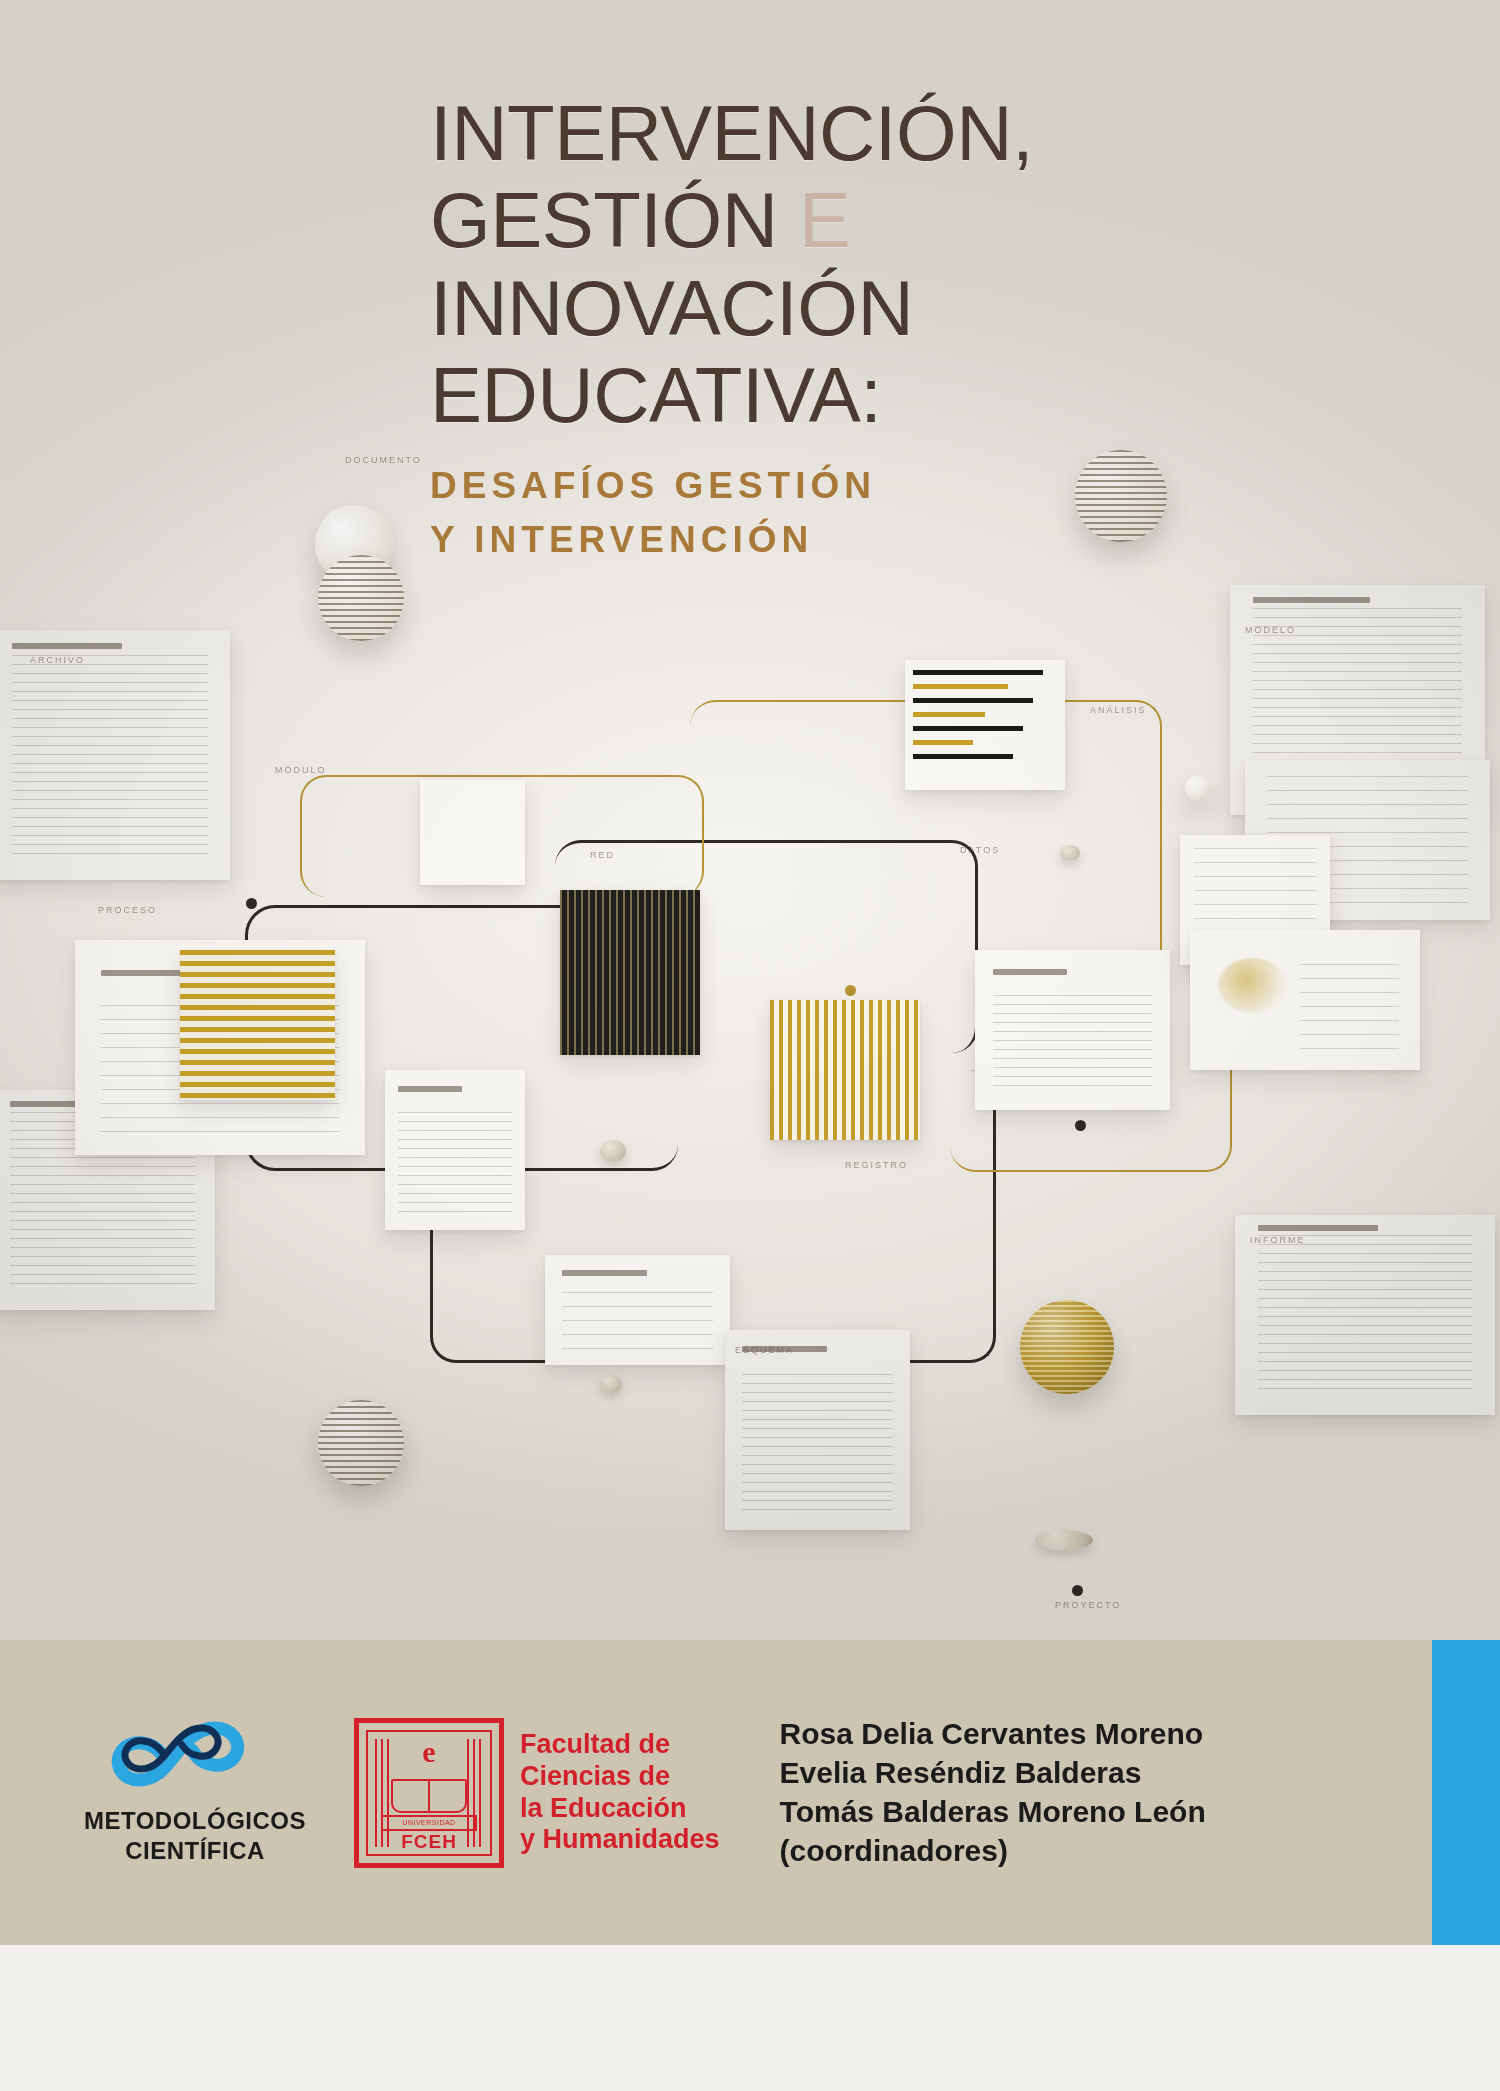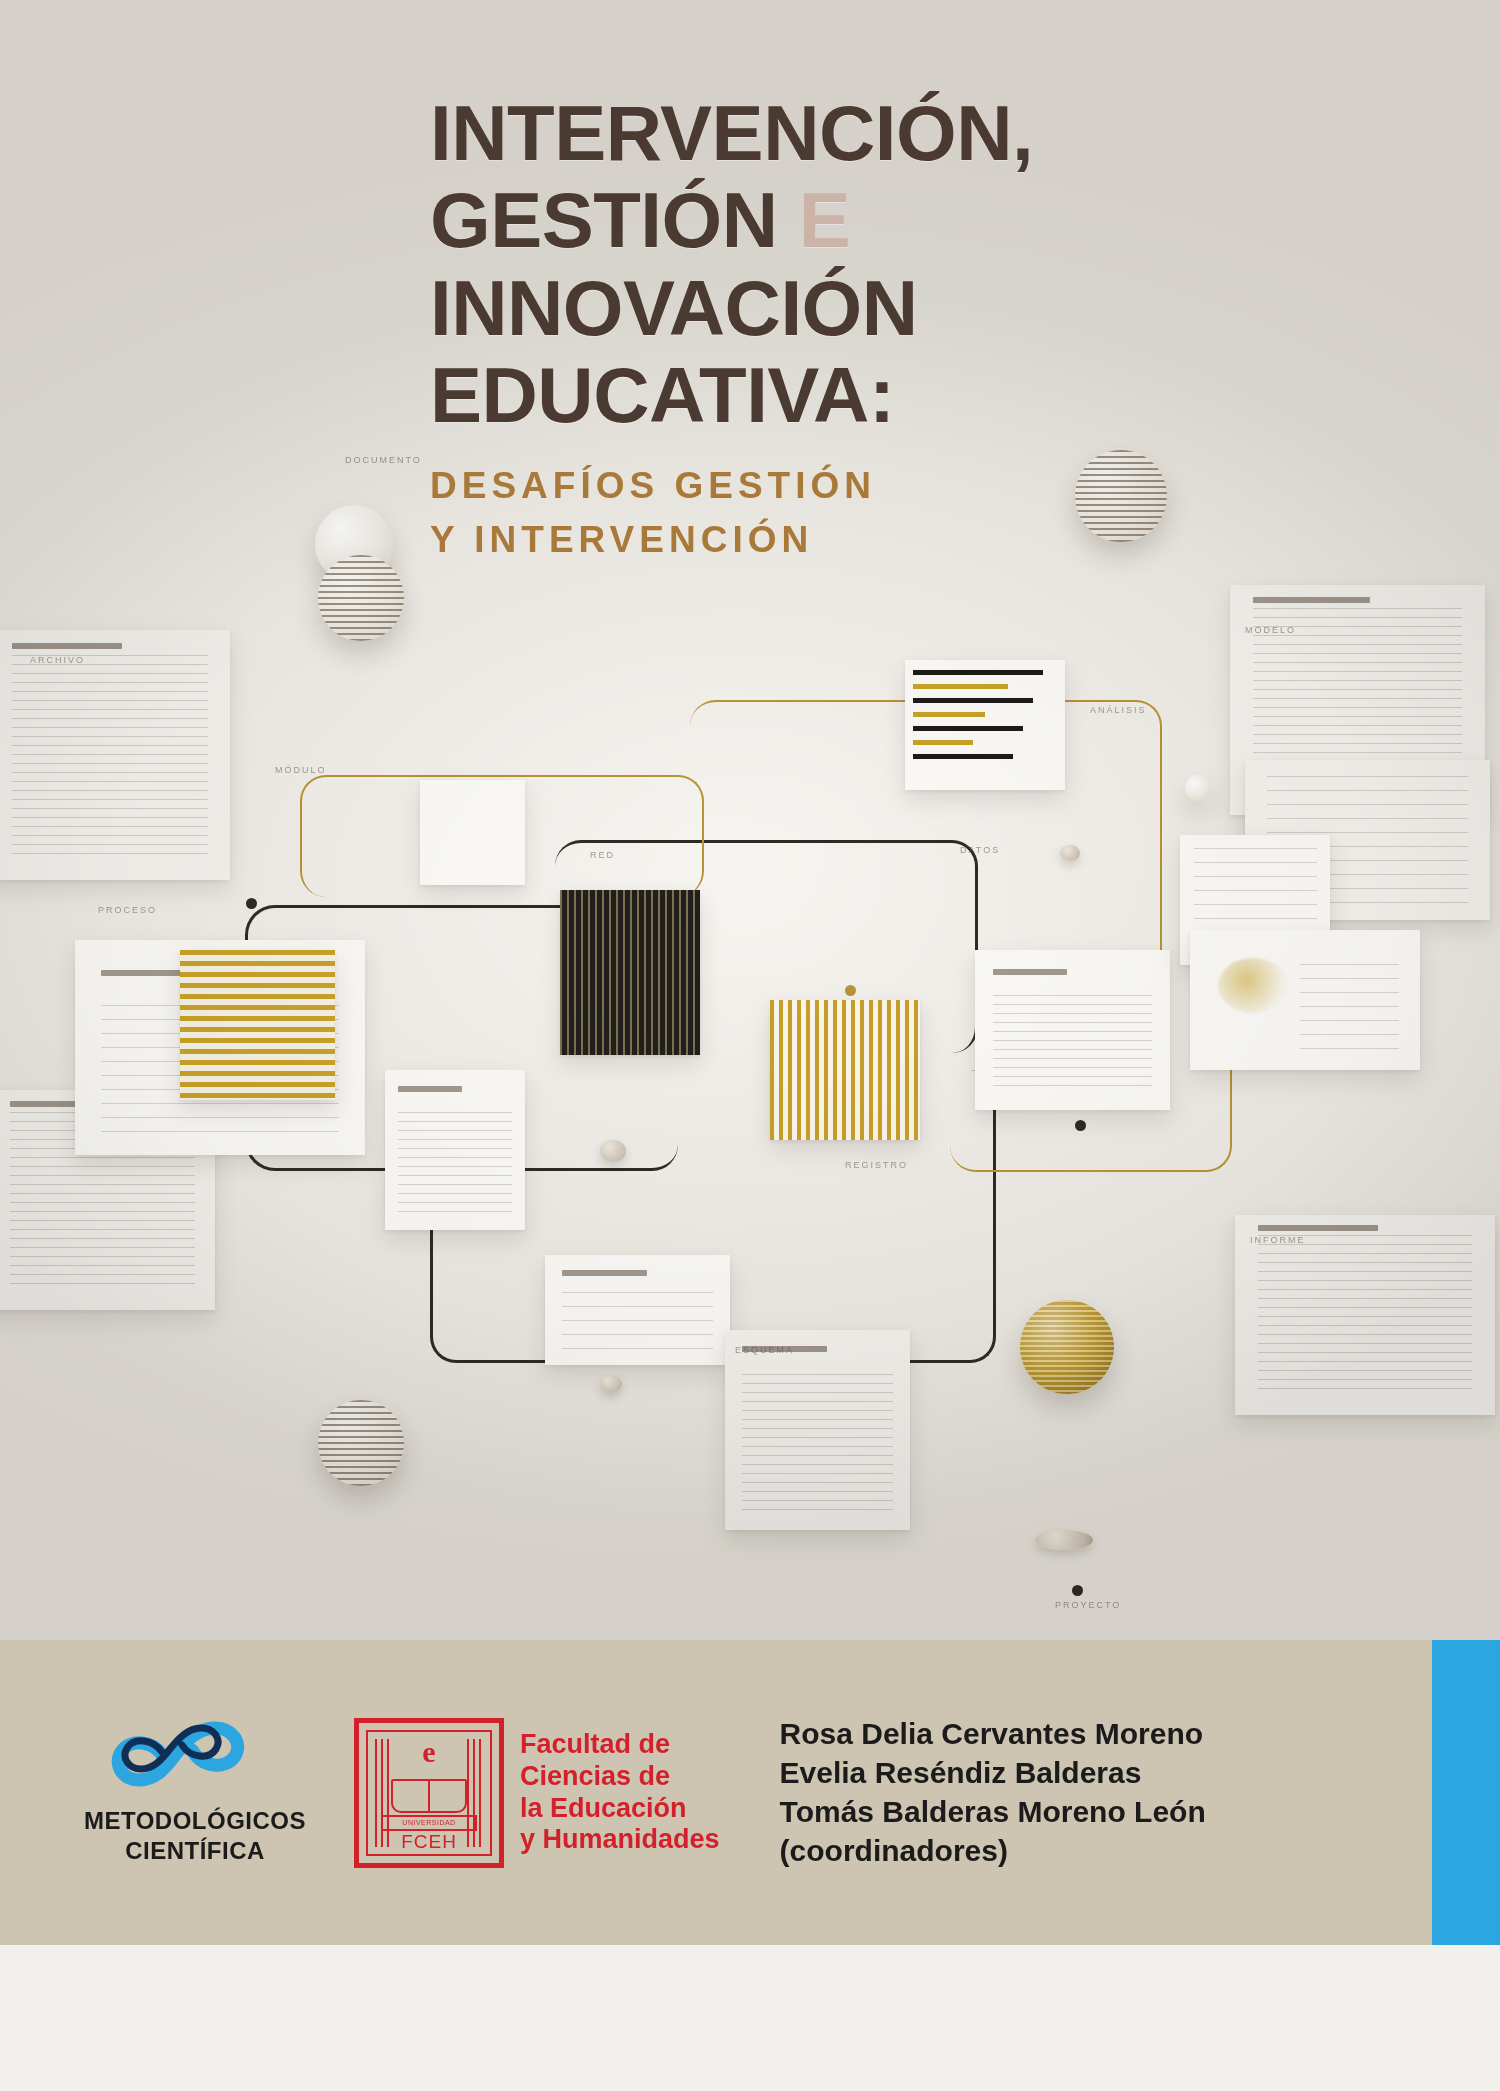--- a/index.html
+++ b/index.html
@@ -50,21 +50,21 @@
   
   .title-block {
     position: absolute;
     left: 430px;
     top: 90px;
     width: 720px;
     z-index: 40;
   }
   .title-line {
     font-family: "Liberation Sans", sans-serif;
-    font-weight: bold;
+    font-weight: normal;
     color: #4a3a31;
     font-size: 78px;
     line-height: 1.12;
     letter-spacing: -0.5px;
     margin: 0;
     text-shadow: 0 1px 0 rgba(255,255,255,0.35);
   }
   .title-line .accent {
     color: #cbb4a7;
   }
@@ -316,21 +316,21 @@
     letter-spacing: 0.5px;
     font-family: "Liberation Sans", sans-serif;
     overflow: hidden;
   }
   .fceh-seal .fceh-label {
     position: absolute;
     left: 0; right: 0;
     bottom: 10px;
     text-align: center;
     font-family: "Liberation Sans", sans-serif;
-    font-weight: normal;
+    font-weight: bold;
     font-size: 19px;
     color: #d3202a;
     letter-spacing: 1px;
   }
   .fceh-name {
     font-family: "Liberation Sans", sans-serif;
     font-weight: bold;
     color: #d3202a;
     font-size: 27px;
     line-height: 1.18;

